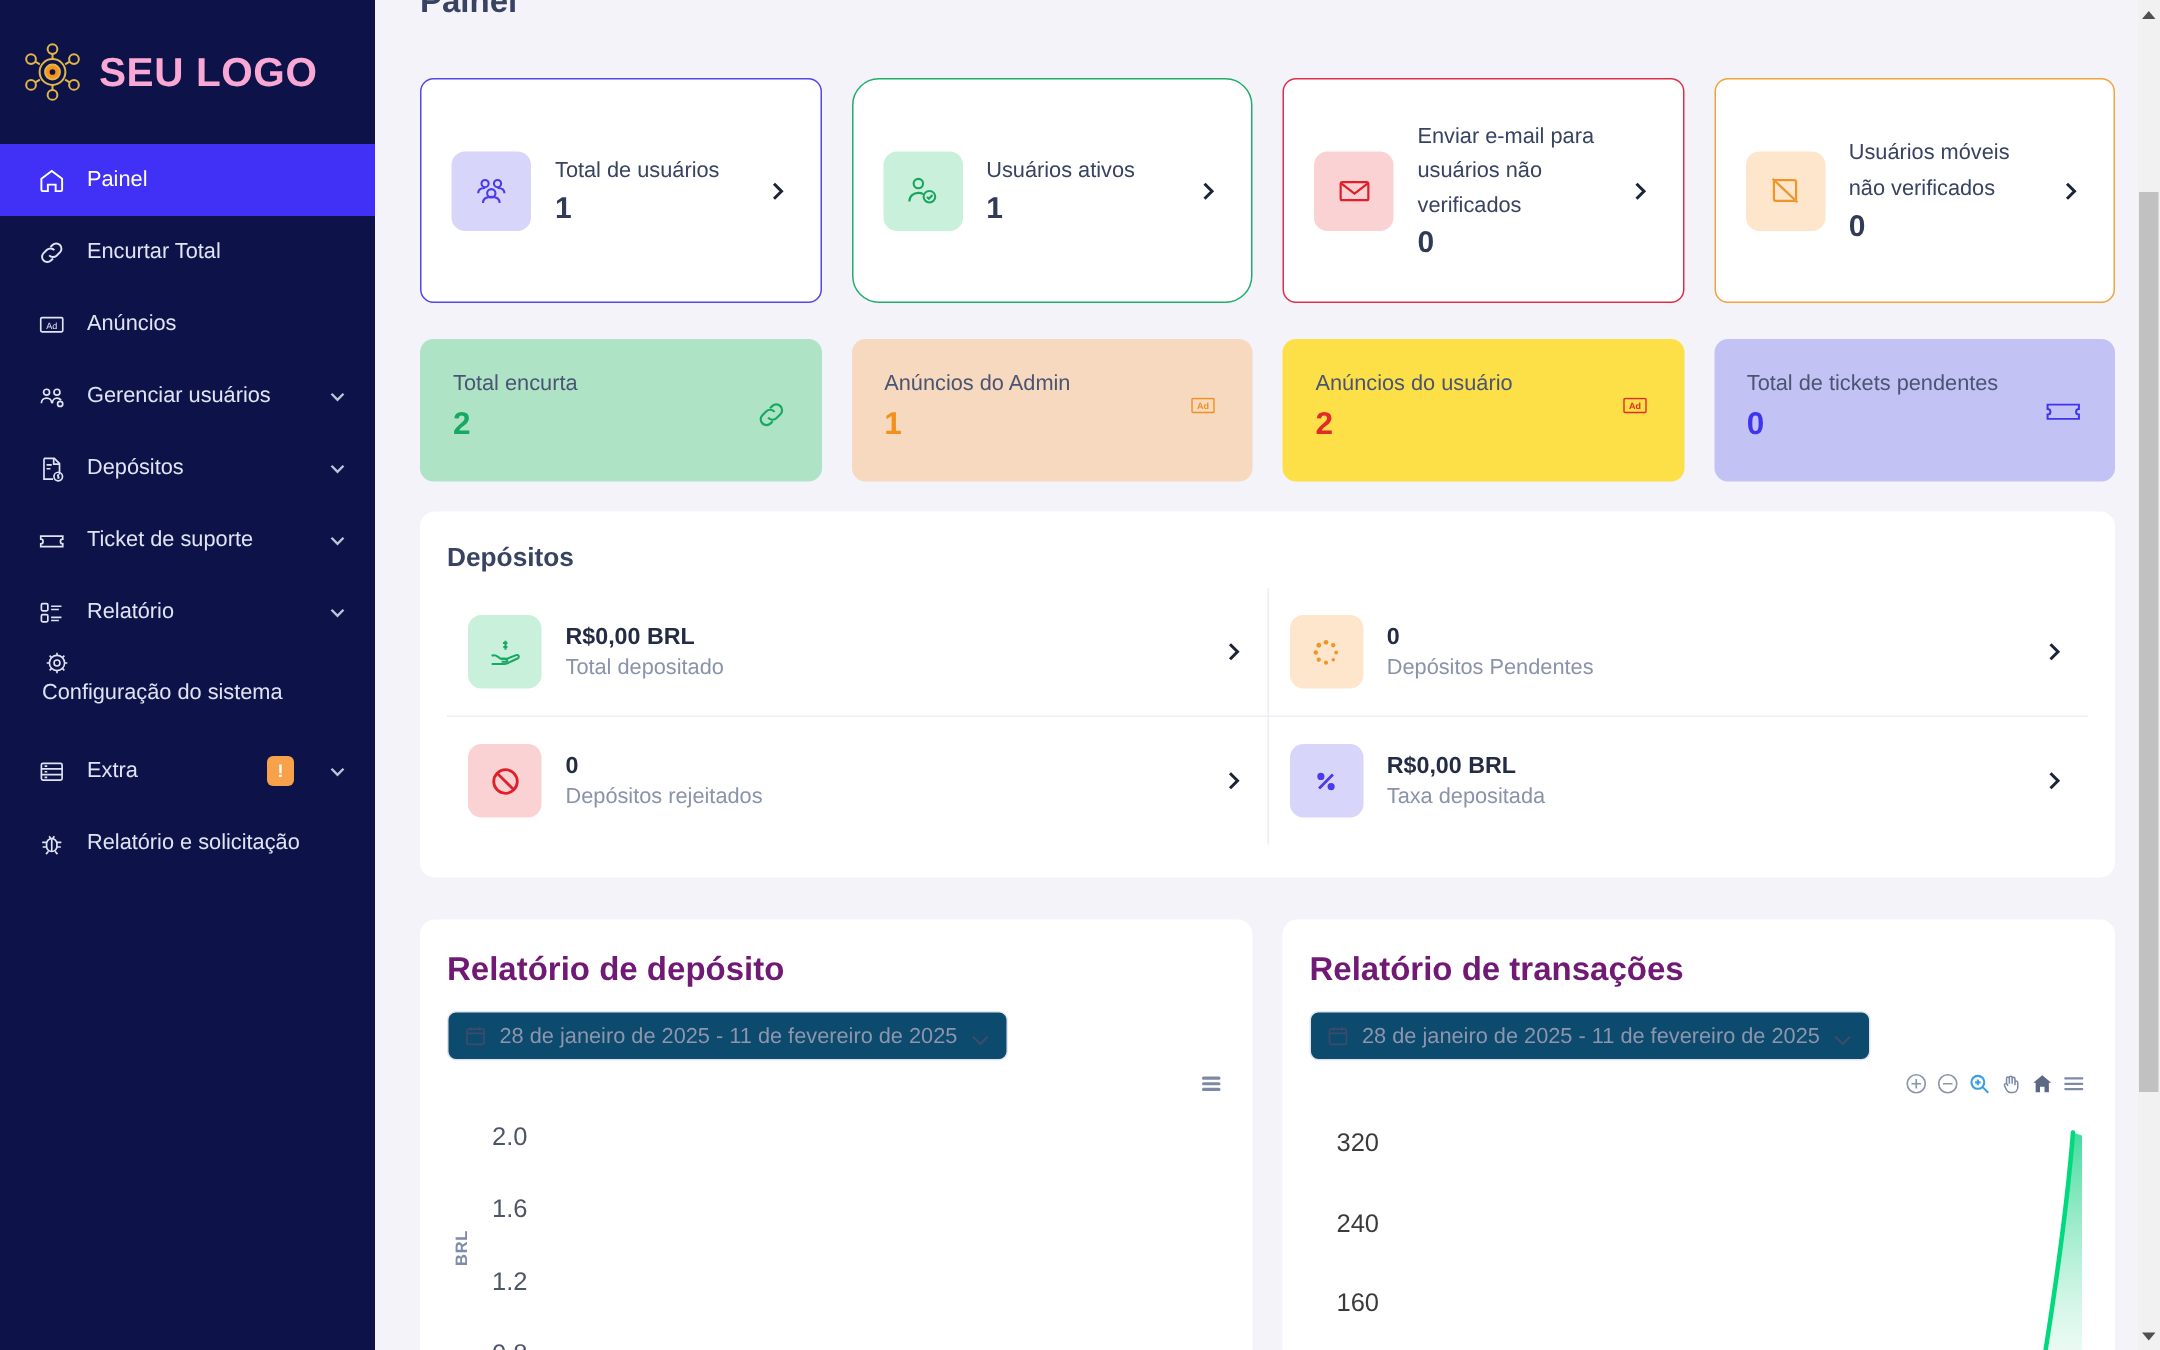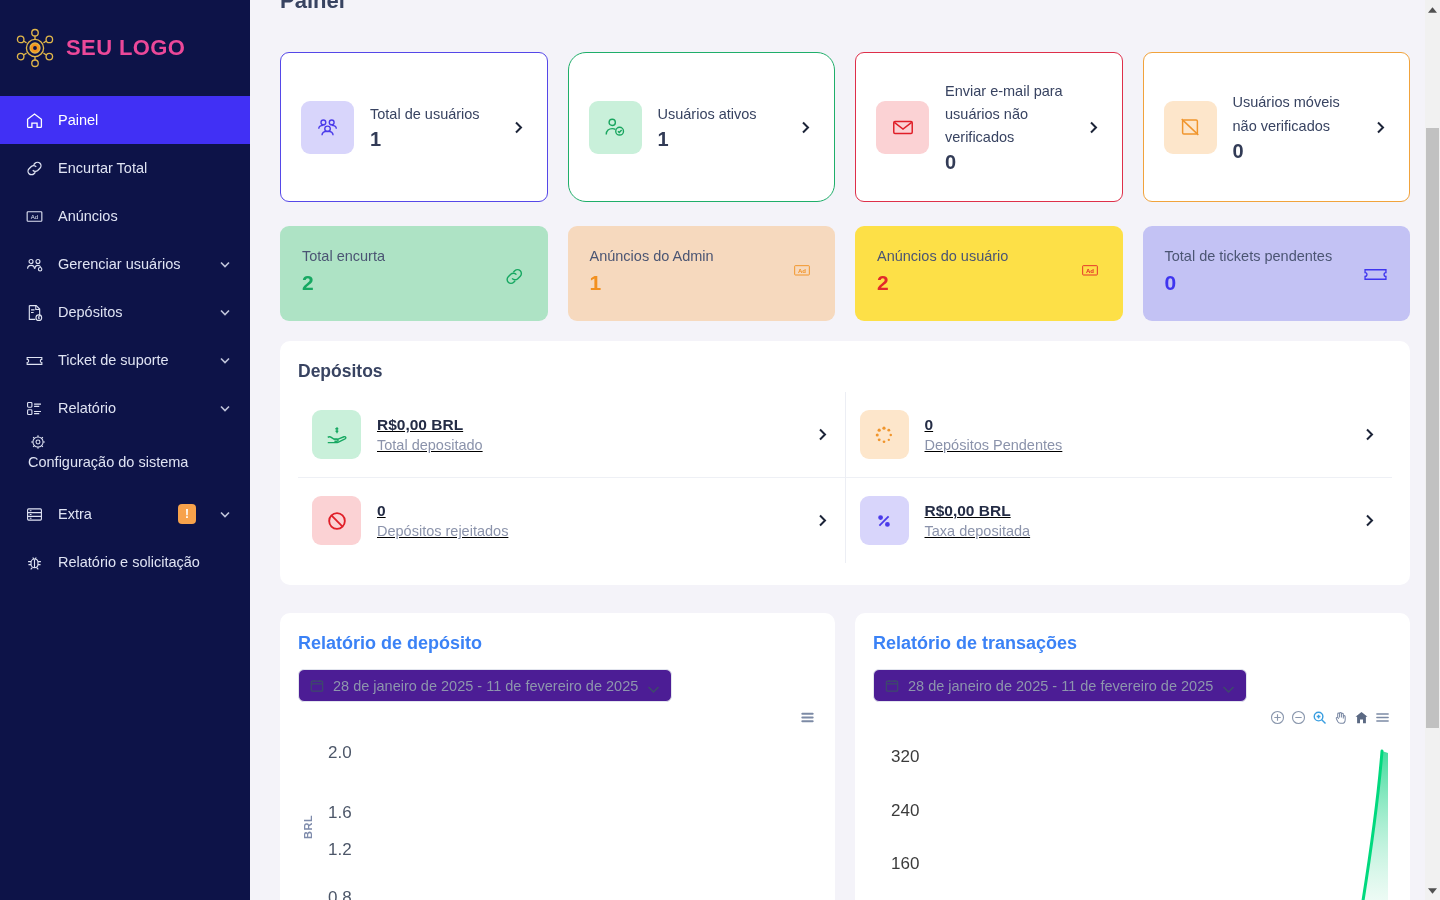--- a/index.html
+++ b/index.html
@@ -17,21 +17,21 @@
     background: #0d1348;
     display: flex; flex-direction: column;
     overflow: hidden;
   }
   .logo-wrap {
     height: 96px; display: flex; align-items: center;
     padding-left: 14px; gap: 10px;
   }
   .logo-mark { width: 42px; height: 42px; flex: 0 0 42px; }
   .logo-text {
-    color: #ec4899; font-size: 22px; font-weight: bold;
+    color: #f9a8d4; font-size: 27px; font-weight: bold;
     letter-spacing: 0.4px;
   }
   .nav { display: flex; flex-direction: column; }
   .nav-item {
     display: flex; align-items: center;
     height: 48px; padding: 0 18px 0 24px;
     color: #dfe3f3; font-size: 14.5px;
     gap: 14px; cursor: pointer; position: relative;
   }
   .nav-item.active { background: #4130f5; color:#ffffff; }
@@ -115,47 +115,46 @@
     background: #fff; border-radius: 10px; margin-top: 20px;
     padding: 20px 18px 22px 18px;
   }
   .panel-title {
     font-size: 17.5px; color: #384361; font-weight: bold;
     margin: 0 0 4px 0;
   }
   .dep-grid {
     display: grid; grid-template-columns: 1fr 1px 1fr;
     margin-top: 10px;
-    text-decoration: underline;
   }
   .vdiv { background: #eceef4; width: 1px; }
   .dep-col { display: flex; flex-direction: column; }
   .dep-row {
     display: flex; align-items: center; gap: 16px;
     padding: 18px 14px; position: relative;
   }
   .dep-row + .dep-row { border-top: 1px solid #eef0f5; }
   .dep-ico { width: 49px; height: 49px; border-radius: 9px; flex:0 0 49px;
              display:flex; align-items:center; justify-content:center; }
   .dep-text { flex: 1; }
   .dep-main { font-size: 15.5px; font-weight: bold; color: #242c45; }
   .dep-sub  { font-size: 14.5px; color: #8b93ab; margin-top: 3px; }
 
   
   .chart-row { display: flex; gap: 20px; margin-top: 28px; }
   .chart-card {
     flex: 1; background: #fff; border-radius: 10px;
     padding: 20px 18px 0 18px; height: 300px; overflow: hidden;
   }
-  .chart-title { font-size: 18px; color: #3b82f6; font-weight: bold; }
+  .chart-title { font-size: 22px; color: #701a75; font-weight: bold; }
   .date-picker {
     margin-top: 15px; height: 33px; border: 1px solid #e2e5ee;
     border-radius: 6px; display: inline-flex; align-items: center;
     gap: 9px; padding: 0 11px; color: #8d95ad; font-size: 14.5px;
-    background: #4c1d95; cursor: pointer;
+    background: #0c4a6e; cursor: pointer;
   }
   .cal-ico { width: 14px; height: 15px; flex: 0 0 14px; }
   .dd-caret { width: 13px; height: 9px; flex: 0 0 13px; }
   .chart-tools {
     display: flex; justify-content: flex-end; align-items: center;
     gap: 6px; margin-top: 8px; padding-right: 2px;
   }
   .tool-ico { width: 15px; height: 15px; cursor: pointer; }
   .plot { position: relative; height: 160px; margin-top: 6px; }
   .ytick {
@@ -601,21 +600,21 @@
         <div class="chart-tools">
           <span class="tool-ico">
             <svg viewBox="0 0 16 16" width="15" height="15" stroke="#7c8aa5" stroke-width="2.2" stroke-linecap="round">
               <path d="M2.5 4h11M2.5 8h11M2.5 12h11"></path>
             </svg>
           </span>
         </div>
 
         <div class="plot">
           <span class="ytick" style="top:12px">2.0</span>
-          <span class="ytick" style="top:72px">1.6</span>
+          <span class="ytick" style="top:60px">1.6</span>
           <span class="ytick" style="top:109px">1.2</span>
           <span class="ytick" style="top:157px">0.8</span>
           <span class="ylab-rot">BRL</span>
         </div>
       </div>
 
       <div class="chart-card">
         <div class="chart-title">Relatório de transações</div>
 
         <div class="date-picker">

